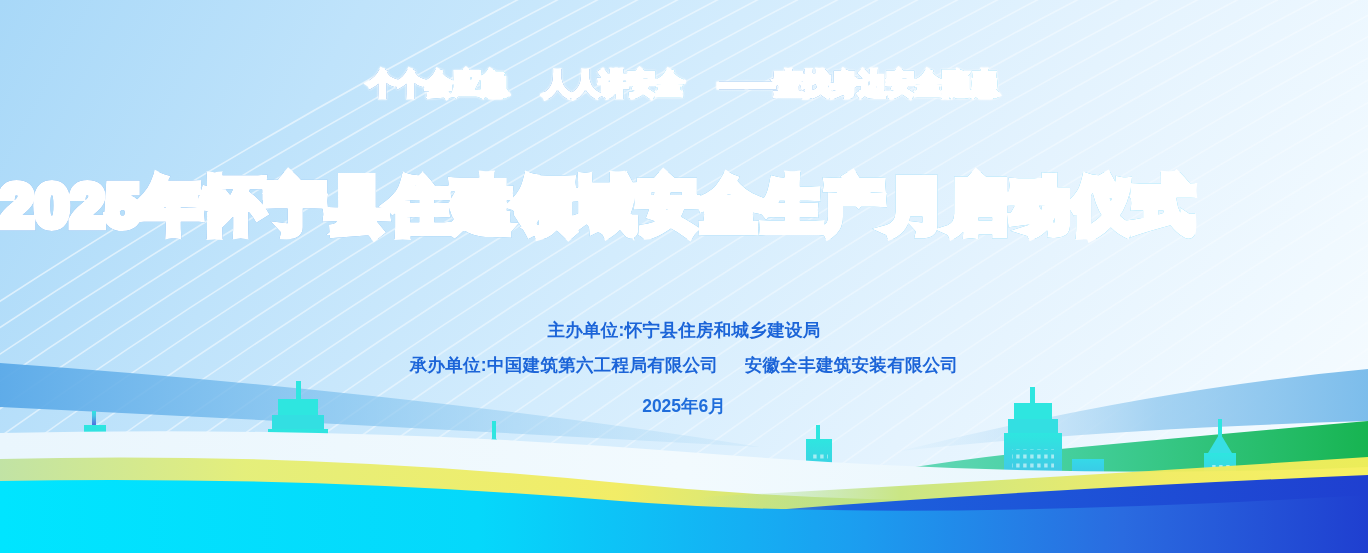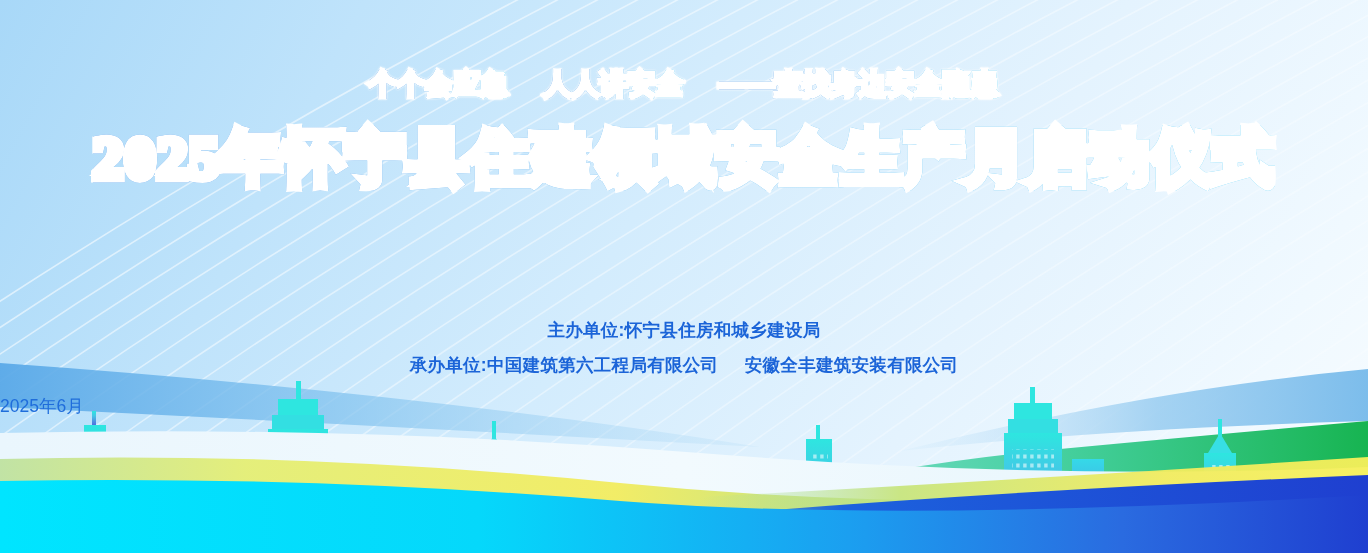--- a/index.html
+++ b/index.html
@@ -28,43 +28,44 @@
     background:linear-gradient(95deg,#1b74d8 0%,#1e86e4 30%,#24a4ee 65%,#2ec1f4 100%);
     -webkit-background-clip:text;background-clip:text;color:transparent;
     -webkit-text-fill-color:transparent;
     paint-order:stroke fill;
     -webkit-text-stroke:5px #ffffff;
     filter:drop-shadow(0 0 1px rgba(255,255,255,.9));
   }
   .subtitle .gap{display:inline-block;width:18px;}
 
   .title-line{
-    position:absolute;left:0;right:0;text-align:center;white-space:nowrap;
-    font-family:Liberation Serif, serif;
+    position:absolute;left:0;right:0;white-space:nowrap;
+    font-family:Liberation Sans, sans-serif;
     font-weight:bold;
+    margin-top:48px;
   }
   .t1{top:118px;font-size:60px;letter-spacing:2px;}
   .t2{top:196px;font-size:60px;letter-spacing:2px;}
   .title-line .g{
     background:linear-gradient(93deg,#1577e2 0%,#1b84e8 18%,#2198ec 42%,#28adf1 68%,#2dbcf5 88%,#31c6f7 100%);
     -webkit-background-clip:text;background-clip:text;color:transparent;
     -webkit-text-fill-color:transparent;
     paint-order:stroke fill;
     -webkit-text-stroke:9px #ffffff;
   }
 
   .org{
     position:absolute;left:0;right:0;text-align:center;white-space:nowrap;
     color:#1b64d8;font-weight:bold;font-size:17.5px;letter-spacing:.3px;
   }
   .org1{top:318px;}
   .org2{top:353px;}
   .date{
-    position:absolute;left:0;right:0;top:394px;
-    color:#1f6ddb;font-weight:normal;font-size:17.5px;white-space:nowrap;
+    position:absolute;left:0;right:0;top:394px;text-align:center;
+    color:#1f6ddb;font-weight:bold;font-size:17.5px;white-space:nowrap;
   }
   .org .sp{display:inline-block;width:16px;}
 
   
   .scene{position:absolute;left:0;bottom:0;width:1368px;height:190px;z-index:4;}
   .scene svg{display:block;width:1368px;height:190px;}
   .skyline{position:absolute;left:0;bottom:0;width:1368px;height:190px;z-index:5;}
   .skyline svg{display:block;width:1368px;height:190px;}
   .waves{position:absolute;left:0;bottom:0;width:1368px;height:130px;z-index:7;}
   .waves svg{display:block;width:1368px;height:130px;}

